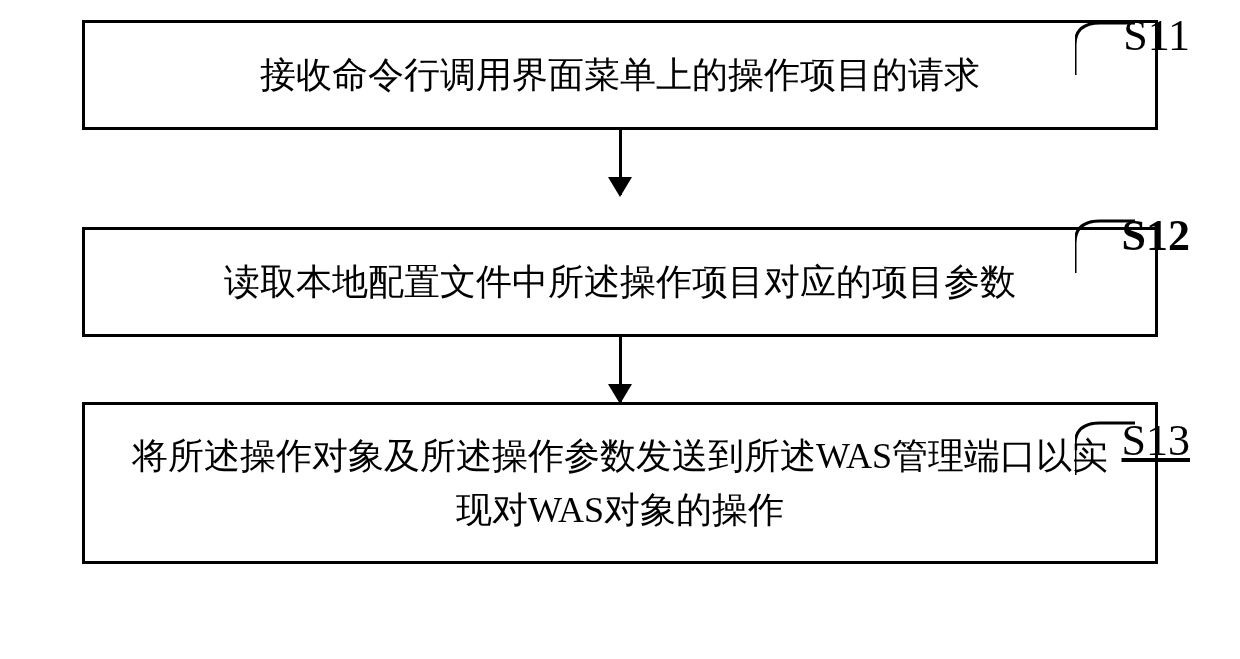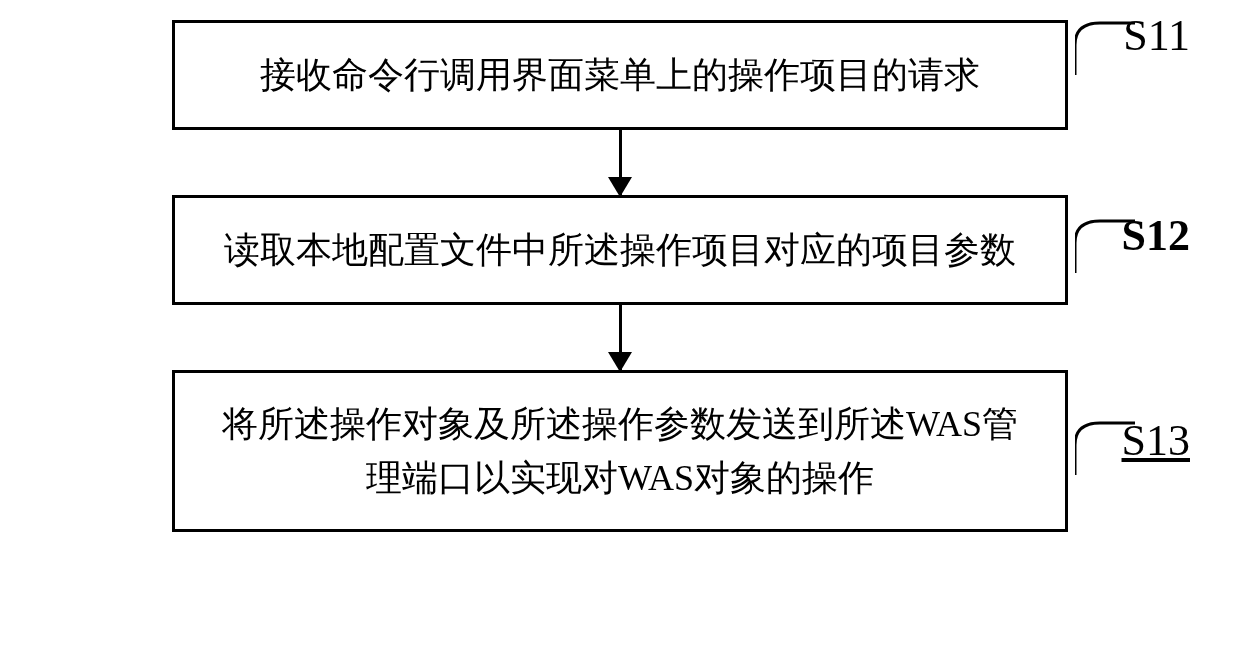--- a/index.html
+++ b/index.html
@@ -17,37 +17,38 @@
     .flowchart {
       position: absolute;
       top: 20px;
       left: 60px;
       width: 1120px;
       display: flex;
       flex-direction: column;
       align-items: center;
     }
     .step-box {
-      width: 896px;
+      width: 1076px;
       border: 3px solid #000;
       background: #fff;
       display: flex;
       align-items: center;
       justify-content: center;
       text-align: center;
       font-size: 36px;
       line-height: 1.5;
       padding: 24px 30px;
       position: relative;
     }
     .step-1 {
       min-height: 110px;
     }
     .step-2 {
       min-height: 110px;
+      margin-top: 32px;
     }
     .step-3 {
       min-height: 160px;
       text-align: center;
     }
     .arrow {
       width: 3px;
       height: 65px;
       background: #000;
       position: relative;

